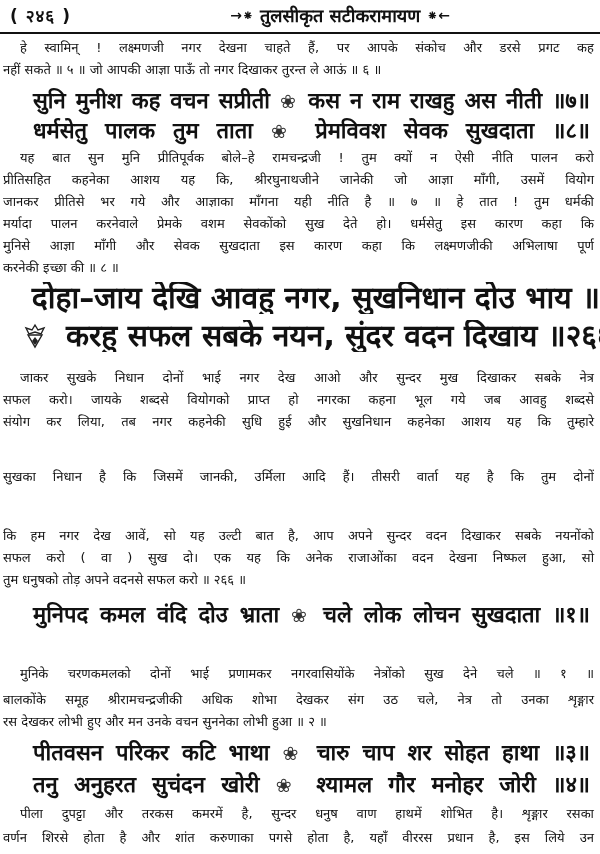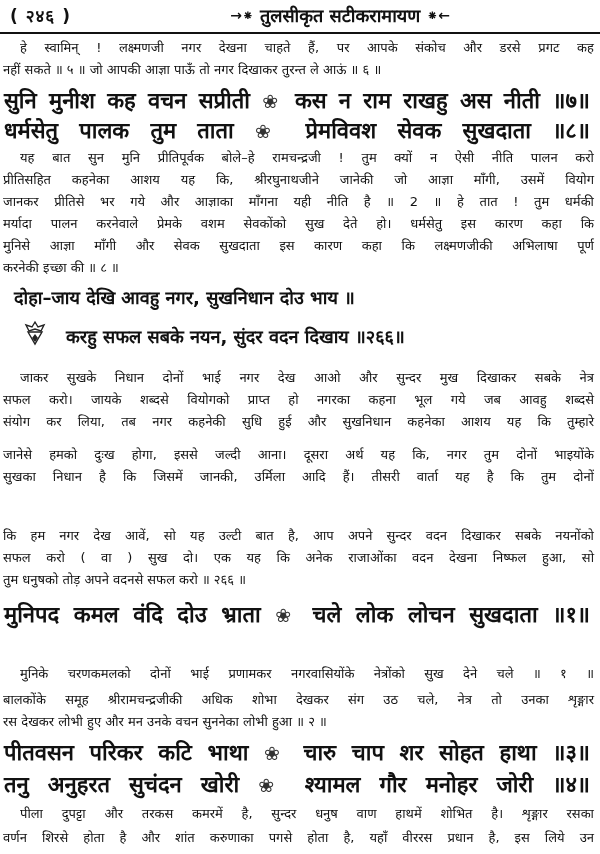--- a/index.html
+++ b/index.html
@@ -31,25 +31,25 @@
   .prose {
     font-size: 13px; line-height: 20px; height: 20px;
     text-align: justify; text-align-last: justify;
     padding: 0 6px 0 3px; box-sizing: border-box;
   }
   .prose.indent { padding-left: 20px; }
   .prose.last { text-align-last: left; }
   .verse {
     font-size: 22px; font-weight: bold; line-height: 30px; height: 30px;
     text-align: justify; text-align-last: justify;
-    padding: 0 10px 0 4px; box-sizing: border-box;
+    padding: 0 10px 0 33px; box-sizing: border-box;
   }
   .doha {
-    font-size: 18px; font-weight: bold; line-height: 32px; height: 32px;
-    padding-left: 14px; box-sizing: border-box;
+    font-size: 30px; font-weight: bold; line-height: 32px; height: 32px;
+    padding-left: 14px; box-sizing: border-box; text-align: right;
   }
   .doha2 { padding-left: 22px; }
   .flower { color: #333; font-weight: normal; font-size: 19px; }
   .doha-orn {
     display: inline-block; width: 26px; height: 26px; margin-right: 18px;
     vertical-align: -3px; position: relative;
   }
   .doha-orn svg { width: 26px; height: 26px; }
 </style>
 </head>
@@ -78,40 +78,39 @@
   </div>
   <div class="line verse" style="top:116px">
     <span>धर्मसेतु पालक तुम ताता</span>
     <span class="flower">❀</span>
     <span>प्रेमविवश सेवक सुखदाता</span>
     <span>॥८॥</span>
   </div>
 
   <div class="line prose indent" style="top:148px">यह बात सुन मुनि प्रीतिपूर्वक बोले–हे रामचन्द्रजी ! तुम क्यों न ऐसी नीति पालन करो</div>
   <div class="line prose" style="top:170px">प्रीतिसहित कहनेका आशय यह कि, श्रीरघुनाथजीने जानेकी जो आज्ञा माँगी, उसमें वियोग</div>
-  <div class="line prose" style="top:192px">जानकर प्रीतिसे भर गये और आज्ञाका माँगना यही नीति है ॥ 2 ॥ हे तात ! तुम धर्मकी</div>
+  <div class="line prose" style="top:192px">जानकर प्रीतिसे भर गये और आज्ञाका माँगना यही नीति है ॥ ७ ॥ हे तात ! तुम धर्मकी</div>
   <div class="line prose" style="top:236px">मुनिसे आज्ञा माँगी और सेवक सुखदाता इस कारण कहा कि लक्ष्मणजीकी अभिलाषा पूर्ण</div>
   <div class="line prose" style="top:214px">मर्यादा पालन करनेवाले प्रेमके वशम सेवकोंको सुख देते हो। धर्मसेतु इस कारण कहा कि</div>
   <div class="line prose last" style="top:258px">करनेकी इच्छा की ॥ ८ ॥</div>
 
   <div class="line doha" style="top:282px">दोहा–जाय देखि आवहु नगर, सुखनिधान दोउ भाय ॥</div>
   <div class="line doha doha2" style="top:320px">
     <span class="doha-orn">
       <svg viewBox="0 0 26 26">
         <path d="M13 2 L16 7 L22 5 L19 11 L13 9 L7 11 L4 5 L10 7 Z" fill="none" stroke="#222" stroke-width="1.4"></path>
         <path d="M6 12 L13 24 L20 12 Z" fill="none" stroke="#222" stroke-width="1.4"></path>
         <path d="M13 14 L16 18 L13 22 L10 18 Z" fill="#222"></path>
       </svg>
     </span><span>करहु सफल सबके नयन, सुंदर वदन दिखाय ॥२६६॥</span>
   </div>
 
   <div class="line prose" style="top:390px">सफल करो। जायके शब्दसे वियोगको प्राप्त हो नगरका कहना भूल गये जब आवहु शब्दसे</div>
   <div class="line prose indent" style="top:368px">जाकर सुखके निधान दोनों भाई नगर देख आओ और सुन्दर मुख दिखाकर सबके नेत्र</div>
   <div class="line prose" style="top:412px">संयोग कर लिया, तब नगर कहनेकी सुधि हुई और सुखनिधान कहनेका आशय यह कि तुम्हारे</div>
-  <div class="line prose" style="top:445px">जानेसे हमको दुःख होगा, इससे जल्दी आना। दूसरा अर्थ यह कि, नगर तुम दोनों भाइयोंके</div>
   <div class="line prose" style="top:467px">सुखका निधान है कि जिसमें जानकी, उर्मिला आदि हैं। तीसरी वार्ता यह है कि तुम दोनों</div>
   <div class="line prose" style="top:526px">कि हम नगर देख आवें, सो यह उल्टी बात है, आप अपने सुन्दर वदन दिखाकर सबके नयनोंको</div>
   <div class="line prose" style="top:548px">सफल करो ( वा ) सुख दो। एक यह कि अनेक राजाओंका वदन देखना निष्फल हुआ, सो</div>
   <div class="line prose last" style="top:570px">तुम धनुषको तोड़ अपने वदनसे सफल करो ॥ २६६ ॥</div>
 
   <div class="line verse" style="top:600px">
     <span>मुनिपद कमल वंदि दोउ भ्राता</span>
     <span class="flower">❀</span>
     <span>चले लोक लोचन सुखदाता</span>
     <span>॥१॥</span>

